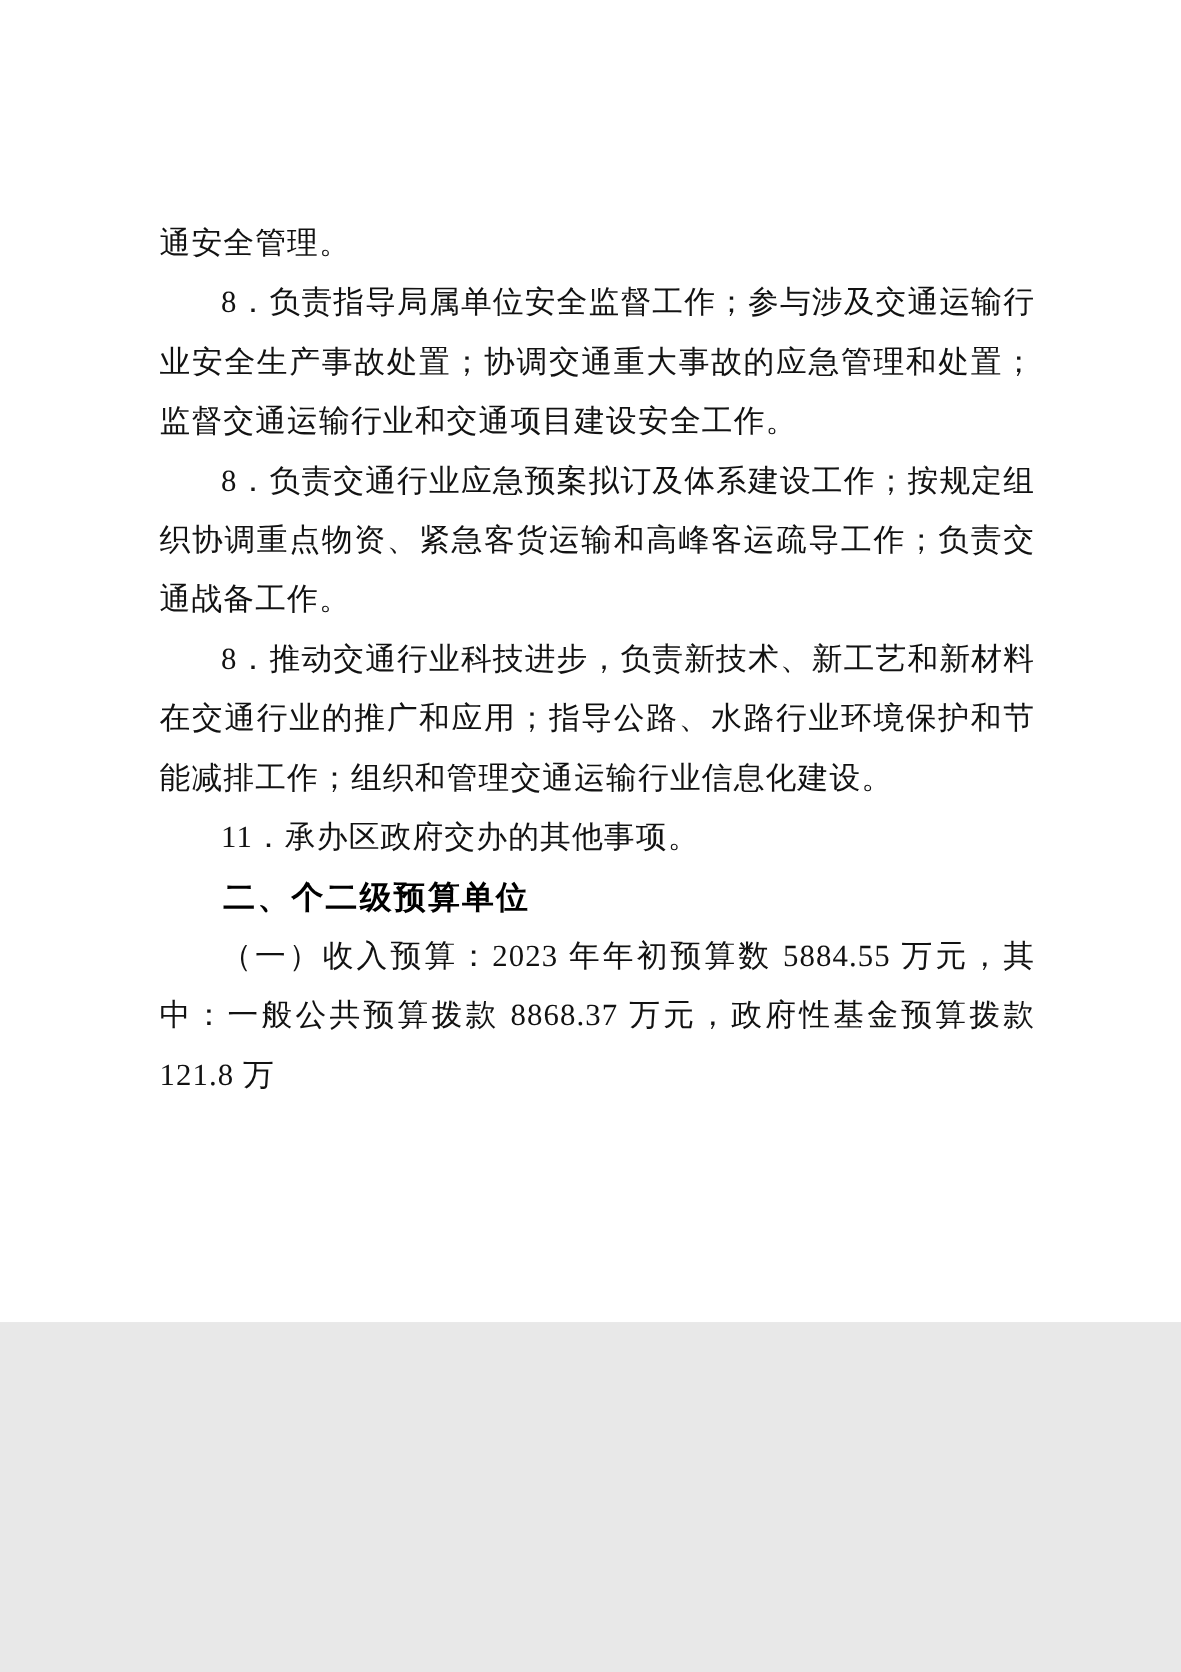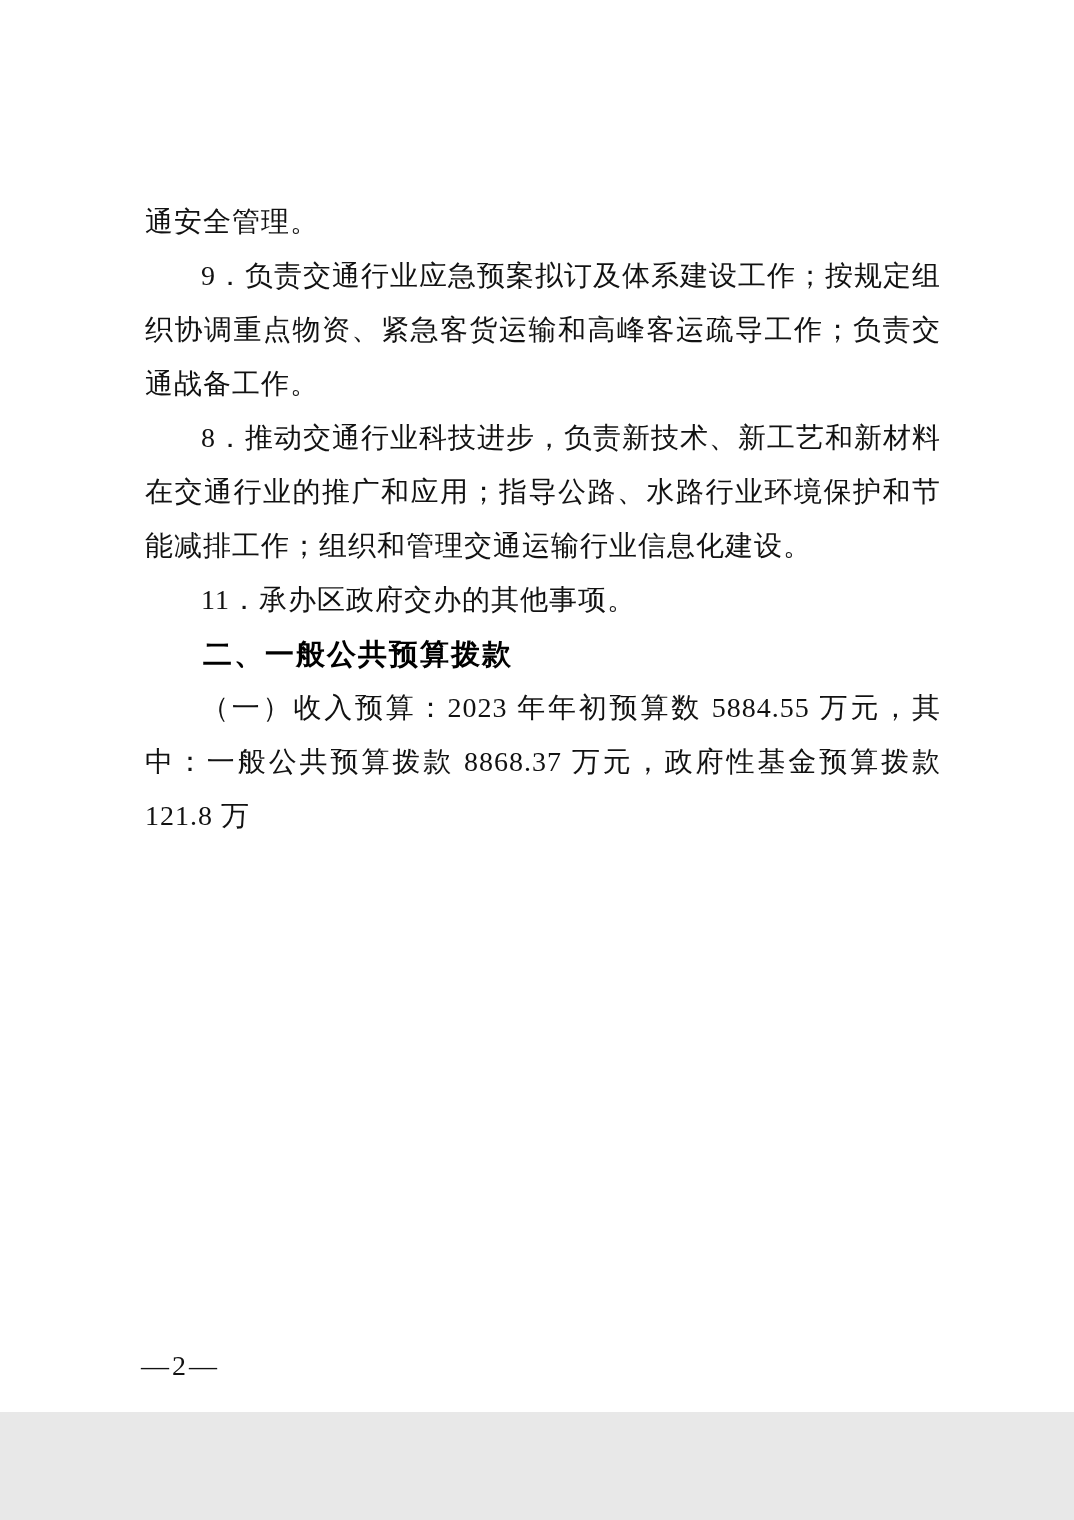--- a/index.html
+++ b/index.html
@@ -3,21 +3,21 @@
 <meta charset="utf-8">
 <style>
   html, body {
     margin: 0;
     padding: 0;
     background: #e8e8e8;
   }
   .page {
     position: relative;
     width: 1074px;
-    height: 1412px;
+    height: 1202px;
     margin: 0 auto;
     background: #ffffff;
     overflow: hidden;
   }
   .content {
     position: absolute;
     left: 145px;
     top: 195px;
     width: 796px;
   }
@@ -56,21 +56,22 @@
     color: #121212;
     letter-spacing: 3px;
   }
 </style>
 </head>
 <body>
 
 <div class="page">
   <div class="content">
     <p class="body-para continuation">通安全管理。</p>
-    <p class="body-para">9．负责交通行业应急预案拟订及体系建设工作；按规定组织协调重点物资、紧急客货运输和高峰客运疏导工作；负责交通战备工作。</p>
+    <p class="body-para">8．负责指导局属单位安全监督工作；参与涉及交通运输行业安全生产事故处置；协调交通重大事故的应急管理和处置；监督交通运输行业和交通项目建设安全工作。</p>
+    <p class="body-para">8．负责交通行业应急预案拟订及体系建设工作；按规定组织协调重点物资、紧急客货运输和高峰客运疏导工作；负责交通战备工作。</p>
     <p class="body-para">8．推动交通行业科技进步，负责新技术、新工艺和新材料在交通行业的推广和应用；指导公路、水路行业环境保护和节能减排工作；组织和管理交通运输行业信息化建设。</p>
     <p class="body-para">11．承办区政府交办的其他事项。</p>
-    <p class="section-heading">二、一般公共预算拨款</p>
+    <p class="section-heading">二、个二级预算单位</p>
     <p class="body-para">（一）收入预算：2023 年年初预算数 5884.55 万元，其中：一般公共预算拨款 8868.37 万元，政府性基金预算拨款 121.8 万</p>
   </div>
 
   <div class="footer">—2—</div>
 </div>
 
 </body></html>

